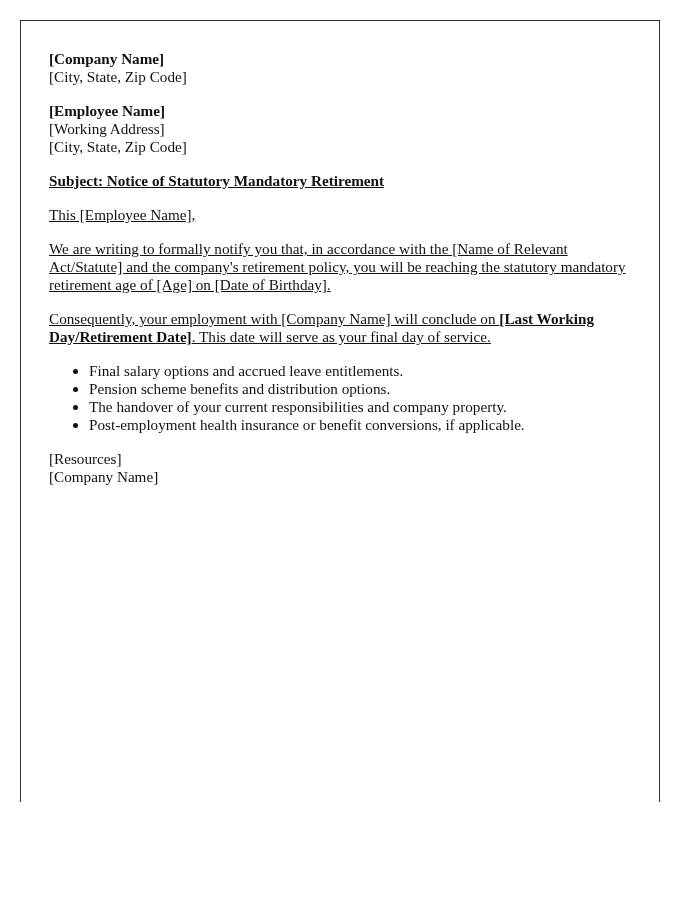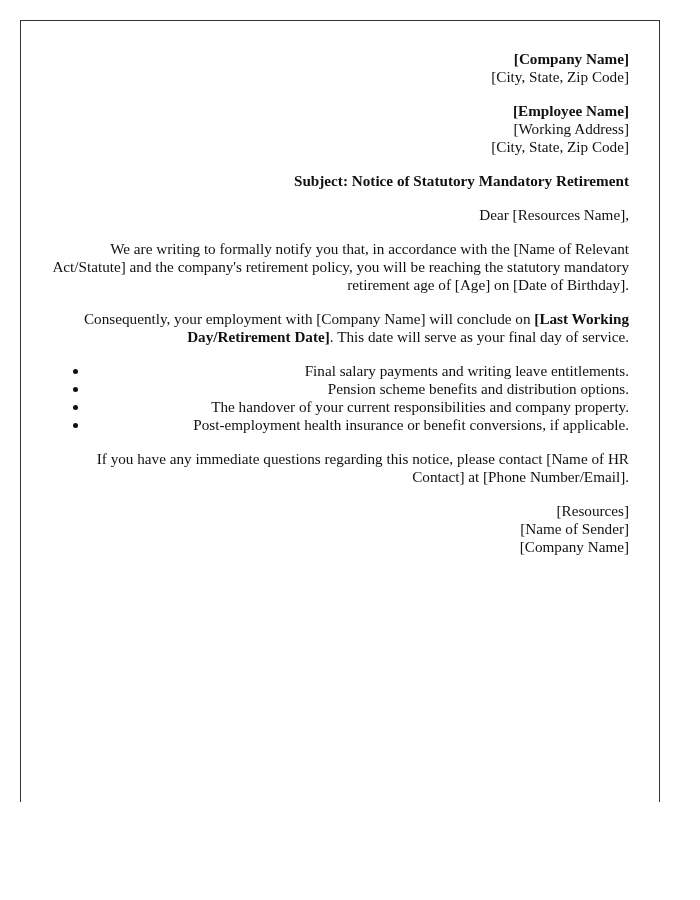--- a/index.html
+++ b/index.html
@@ -2,28 +2,27 @@
 <html><head>
   <meta charset="utf-8">
   <style>
     html, body { margin: 0; padding: 0; background: #ffffff; }
     body { width: 700px; height: 900px; position: relative; overflow: hidden;
       font-family: "Liberation Serif", "DejaVu Serif", serif; color: #111; }
     .page {
       position: absolute; left: 20px; top: 20px; width: 640px; height: 782px;
       border-left: 1px solid #333; border-right: 1px solid #333; border-top: 1px solid #333;
       box-sizing: border-box;
-      text-align: right;
     }
     .content { position: absolute; left: 28px; top: 29px; width: 580px;
       font-size: 15.2px; line-height: 18px; }
     .block { margin: 0 0 16px 0; }
     .line { display: block; }
     .b { font-weight: bold; }
-    p { margin: 0 0 16px 0; }
+    p { margin: 0 0 16px 0; text-decoration: underline; }
     ul { margin: 0 0 16px 0; padding-left: 40px; }
     li { margin: 0; }
   </style>
 </head>
 <body>
 
 <div class="page">
   <div class="content">
 
     <div class="block">
@@ -33,38 +32,36 @@
 
 
     <div class="block">
       <span class="line b">[Employee Name]</span>
       <span class="line">[Working Address]</span>
       <span class="line">[City, State, Zip Code]</span>
     </div>
 
     <p class="b">Subject: Notice of Statutory Mandatory Retirement</p>
 
-    <p>Dear [Resources Name],</p>
+    <p>This [Employee Name],</p>
 
     <p>We are writing to formally notify you that, in accordance with the [Name of Relevant Act/Statute] and the company's retirement policy, you will be reaching the statutory mandatory retirement age of [Age] on [Date of Birthday].</p>
 
     <p><span>Consequently, your employment with [Company Name] will conclude on </span><span class="b">[Last Working Day/Retirement Date]</span><span>. This date will serve as your final day of service.</span></p>
 
 
     <ul>
-      <li>Final salary payments and writing leave entitlements.</li>
+      <li>Final salary options and accrued leave entitlements.</li>
       <li>Pension scheme benefits and distribution options.</li>
       <li>The handover of your current responsibilities and company property.</li>
       <li>Post-employment health insurance or benefit conversions, if applicable.</li>
     </ul>
 
 
-    <p>If you have any immediate questions regarding this notice, please contact [Name of HR Contact] at [Phone Number/Email].</p>
 
 
     <div class="block">
       <span class="line">[Resources]</span>
-      <span class="line">[Name of Sender]</span>
       <span class="line">[Company Name]</span>
     </div>
 
   </div>
 </div>
 
 </body></html>

